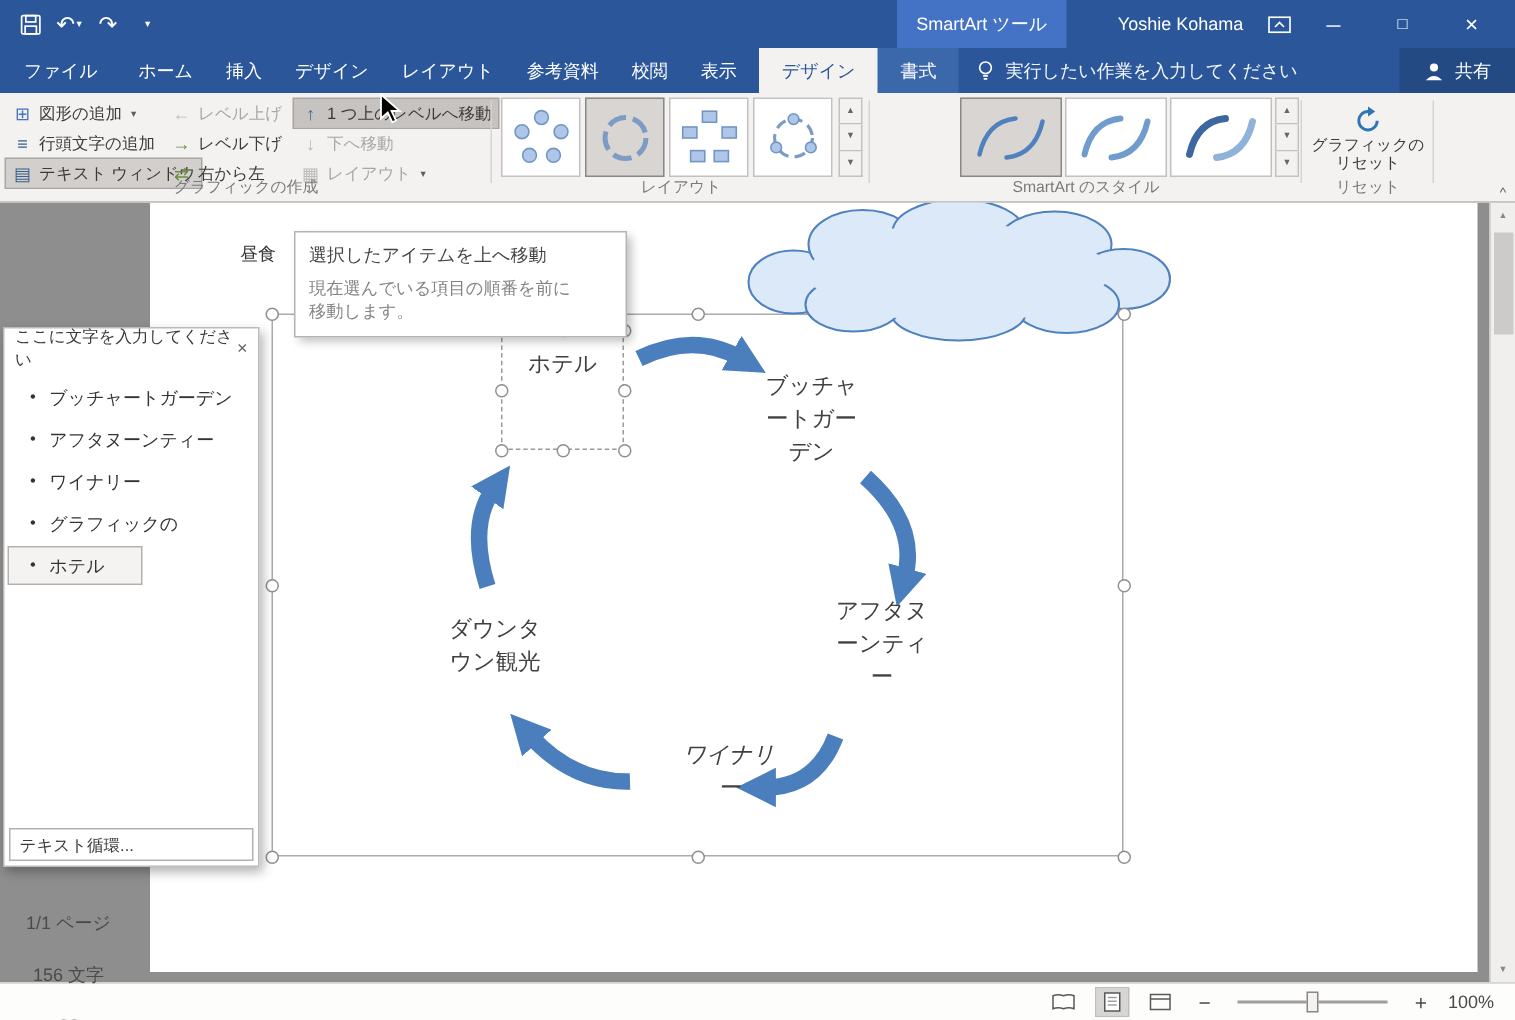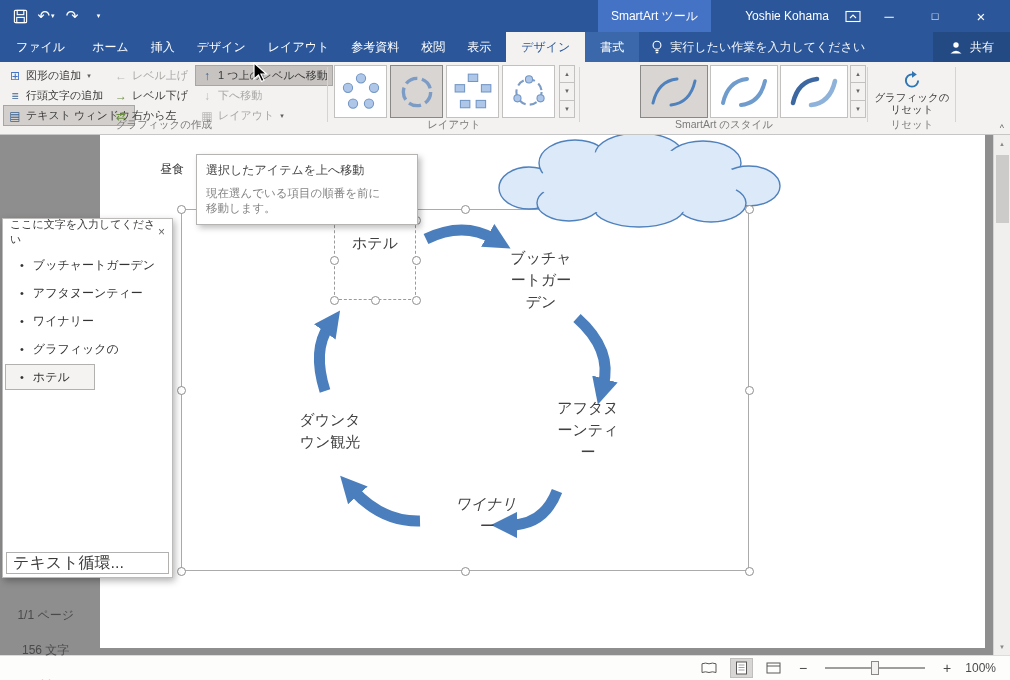--- a/index.html
+++ b/index.html
@@ -67,21 +67,21 @@
   .tt-body{font-size:11.5px;color:#848484;line-height:15px;white-space:pre-line;}
 
   
   .textpane{position:absolute;left:2px;top:83px;width:171px;height:360px;background:#fff;border:1px solid #bdbbb9;box-shadow:2px 3px 7px rgba(0,0,0,.3);z-index:25;}
   .tp-header{height:25px;display:flex;align-items:center;padding:0 7px;font-size:11px;color:#3b3a39;}
   .tp-close{margin-left:auto;font-size:12px;color:#666;}
   .tp-list{padding-top:7px;}
   .tp-item{height:28px;display:flex;align-items:center;padding-left:17px;font-size:12px;color:#333;gap:9px;}
   .tp-item .blt{font-size:11px;color:#333;}
   .tp-item.sel{height:24px;width:88px;margin:2px 0 2px 3px;padding-left:14px;outline:1px solid #b3b1af;background:#f4f3f2;}
-  .tp-footer{position:absolute;left:3px;right:3px;bottom:3px;height:22px;border:1px solid #b3b1af;display:flex;align-items:center;padding:0 6px;font-size:16px;color:#3b3a39;}
+  .tp-footer{position:absolute;left:3px;right:3px;bottom:3px;height:22px;border:1px solid #b3b1af;display:flex;align-items:center;padding:0 6px;font-size:11px;color:#3b3a39;}
 
   
   .vscroll{position:absolute;right:0;top:0;width:17px;height:520px;background:#f0efee;border-left:1px solid #d6d4d2;z-index:10;}
   .vs-btn{height:17px;display:flex;align-items:center;justify-content:center;font-size:6px;color:#8a8886;}
   .vs-thumb{position:absolute;left:2px;top:20px;width:13px;height:68px;background:#cdcbc9;}
   .vs-down{position:absolute;bottom:0;left:0;right:0;}
 
   
   .statusbar{position:absolute;bottom:0;left:0;right:0;height:25px;background:#fdfdfc;border-top:1px solid #dedcda;display:flex;align-items:center;font-size:12px;color:#4a4a4a;z-index:40;}
   .sb-left{display:flex;align-items:center;gap:18px;padding-left:16px;flex-direction:column;}

